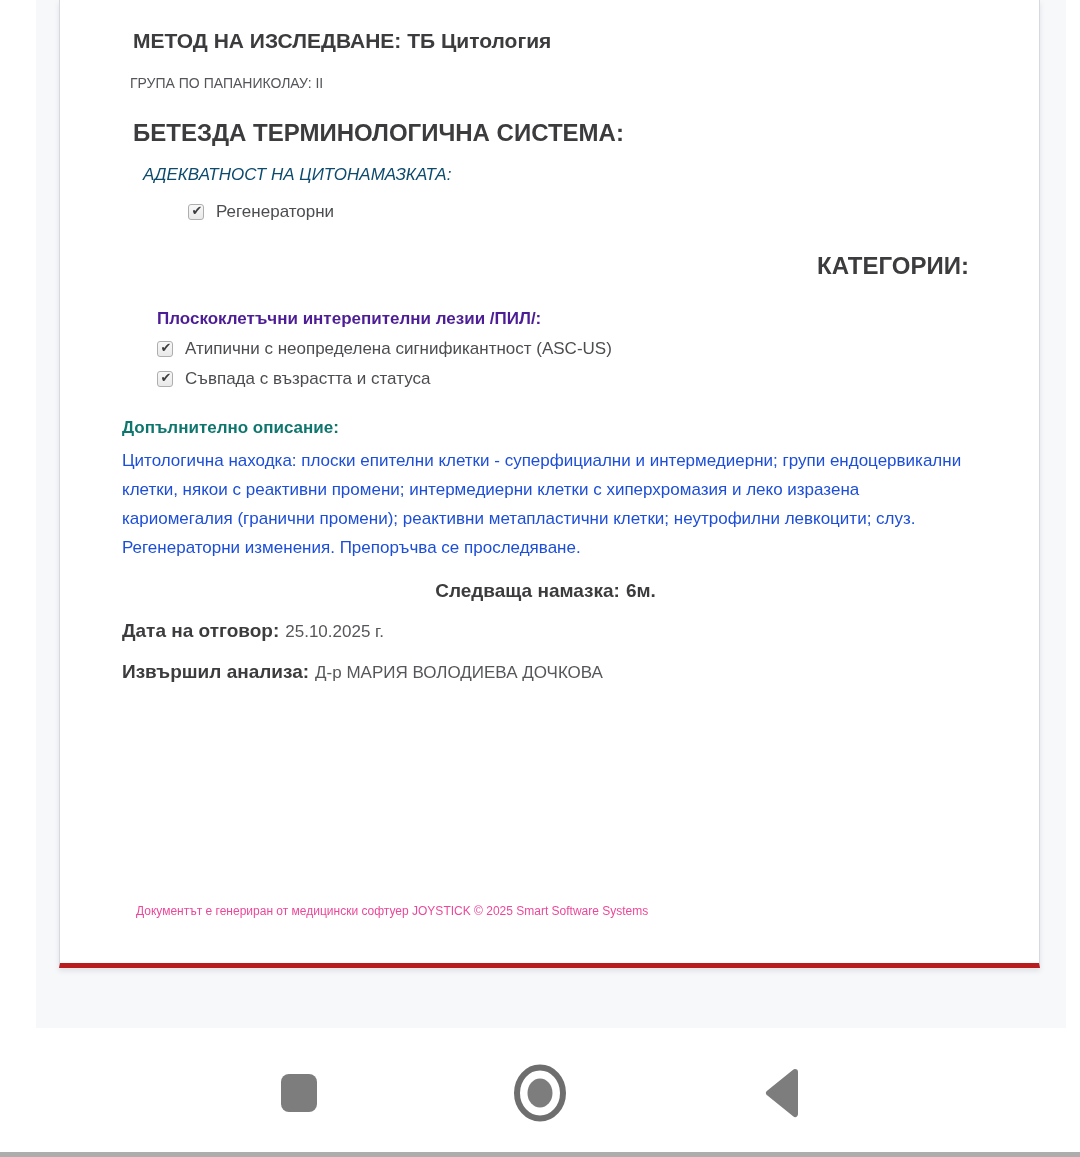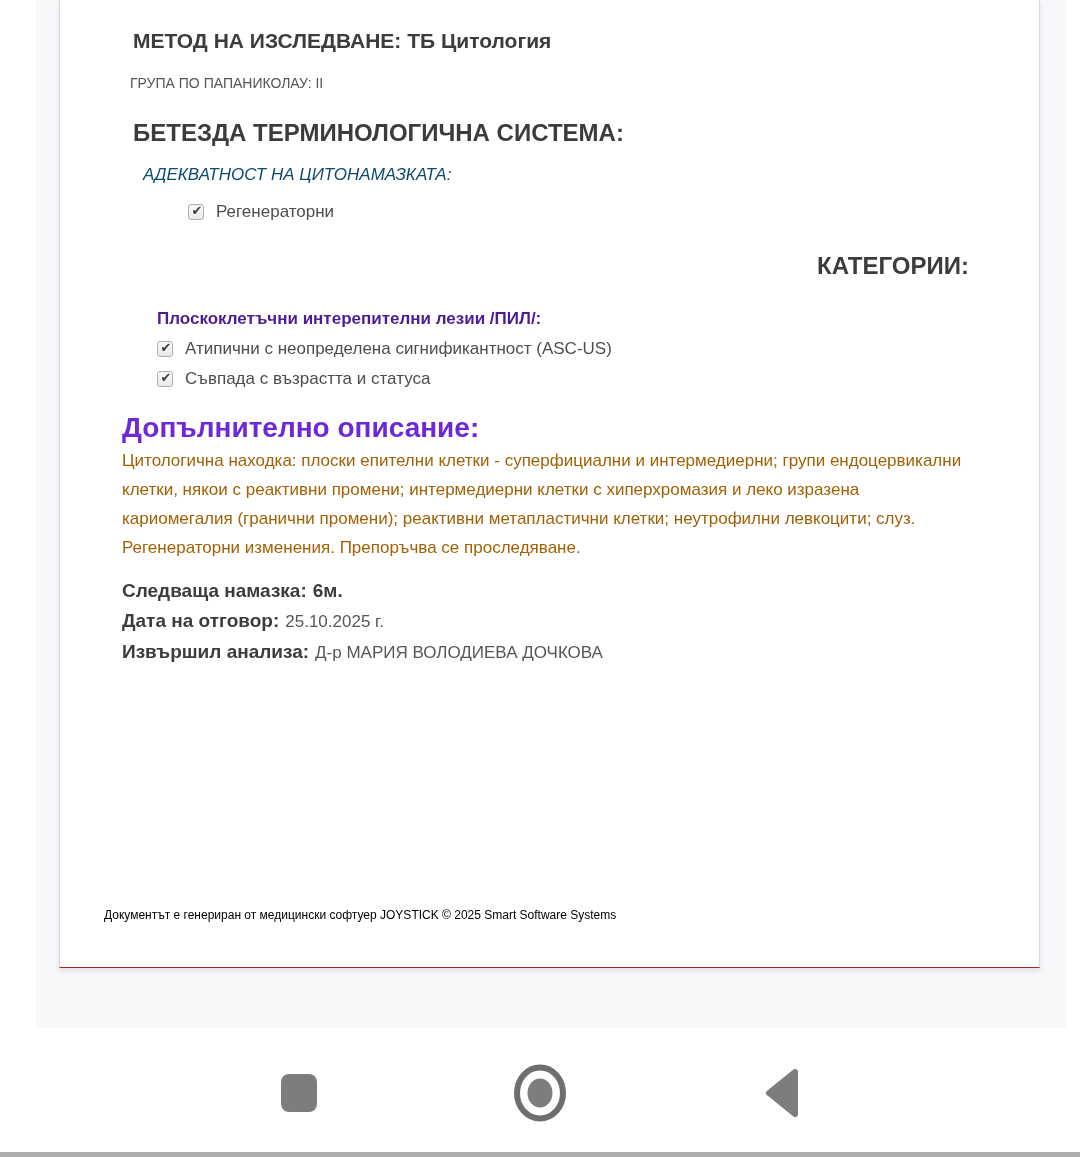--- a/index.html
+++ b/index.html
@@ -20,21 +20,21 @@
   }
 
   
   .card {
     position: absolute;
     left: 23px; top: 0;
     width: 981px; height: 968px;
     background: #ffffff;
     border-left: 1px solid #d6d9dd;
     border-right: 1px solid #d6d9dd;
-    border-bottom: 1px solid #b91c1c;
+    border-bottom: 5px solid #b91c1c;
     box-shadow: 0 3px 5px rgba(120,130,140,0.18);
   }
   .card-inner {
     padding: 0 70px 0 62px;
     color: #56575a;
   }
 
   .h-method {
     margin: 28px 0 0 11px;
     font-size: 21px; font-weight: bold; line-height: 26px;
@@ -79,47 +79,47 @@
     flex: 0 0 auto;
   }
   .checkbox .check {
     font-size: 13px; line-height: 14px;
     color: #3d3d3f;
     transform: translate(1px, -1px);
   }
 
   .h-additional {
     margin: 25px 0 0 0;
-    font-size: 28px; font-weight: bold; line-height: 25px;
-    color: #6d28d9;
+    font-size: 17px; font-weight: bold; line-height: 25px;
+    color: #0f766e;
   }
   .description {
     margin: 6px 0 16px 0;
     width: 852px;
     font-size: 17px; line-height: 29px;
-    color: #a16207;
+    color: #1d4ed8;
   }
 
   .summary-line {
     font-size: 19px; font-weight: bold; line-height: 26px;
     color: #3c3c3e;
   }
-  .summary-line.next { margin-top: 9px; }
-  .summary-line + .summary-line { margin-top: 4px; }
+  .summary-line.next { margin-top: 9px; text-align: center; }
+  .summary-line + .summary-line { margin-top: 14px; }
   .summary-line .value {
     font-size: 17px; font-weight: normal; color: #56575a;
     margin-left: 6px;
   }
   .summary-line .value-bold { margin-left: 6px; }
 
   .card-footer {
     position: absolute;
-    left: 44px; bottom: 44px;
+    left: 76px; bottom: 44px;
     font-size: 12px; line-height: 15px;
-    color: #000000;
+    color: #ec4899;
   }
 
   
   .navbar {
     position: absolute;
     left: 0; top: 1028px;
     width: 1080px; height: 129px;
     background: #ffffff;
     display: flex; align-items: center; justify-content: center;
     gap: 195px;

